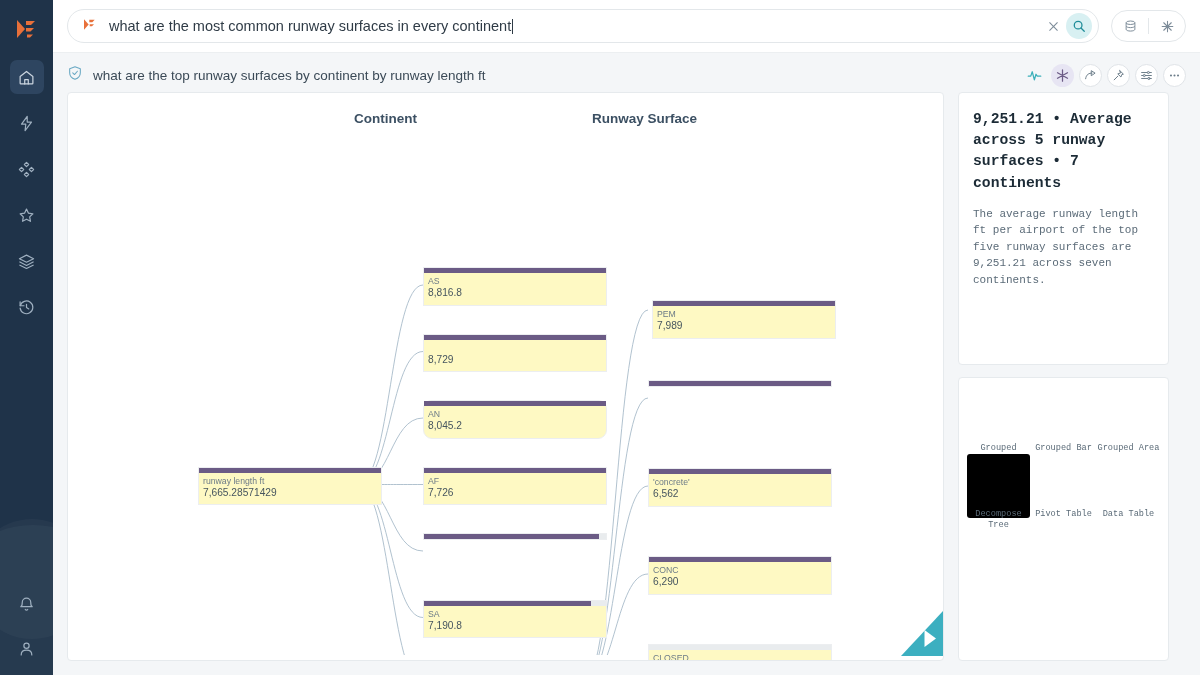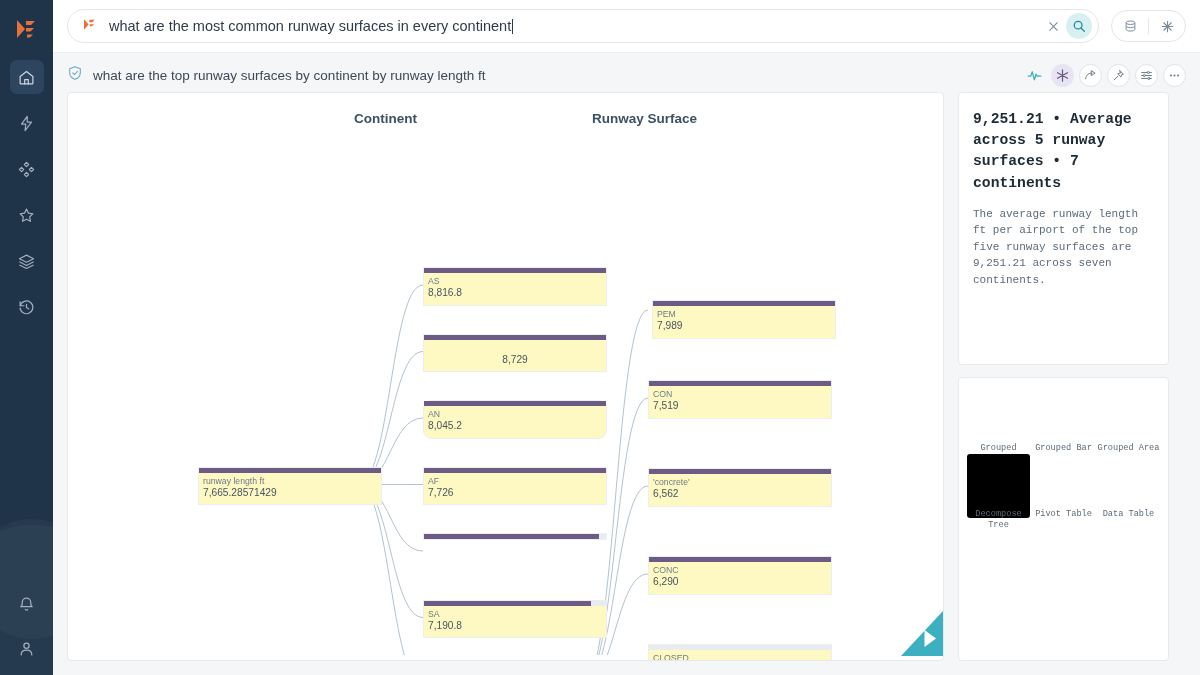--- a/index.html
+++ b/index.html
@@ -311,21 +311,21 @@
           </div>
           <div class="node" style="left: 355px; top: 174px;">
             <div class="bar">
               <i style="width: 100%;"></i>
             </div>
             <div class="txt">
               <div class="nm">AS</div>
               <div class="vl">8,816.8</div>
             </div>
           </div>
-          <div class="node" style="left: 355px; top: 240.5px; text-align: center;">
+          <div class="node" style="left: 355px; top: 240.5px;">
             <div class="bar">
               <i style="width: 100%;"></i>
             </div>
             <div class="txt">
               <div class="nm"></div>
               <div class="vl">8,729</div>
             </div>
           </div>
           <div class="node" style="left: 355px; top: 307px; border-radius: 9px;">
             <div class="bar">
@@ -364,24 +364,20 @@
               <i style="width: 100%;"></i>
             </div>
             <div class="txt">
               <div class="nm">PEM</div>
               <div class="vl">7,989</div>
             </div>
           </div>
           <div class="node" style="left: 580px; top: 287px;">
             <div class="bar">
               <i style="width: 100%;"></i>
-            </div>
-            <div class="txt">
-              <div class="nm">CON</div>
-              <div class="vl">7,519</div>
             </div>
           </div>
           <div class="node" style="left: 580px; top: 375px;">
             <div class="bar">
               <i style="width: 100%;"></i>
             </div>
             <div class="txt">
               <div class="nm">'concrete'</div>
               <div class="vl">6,562</div>
             </div>

